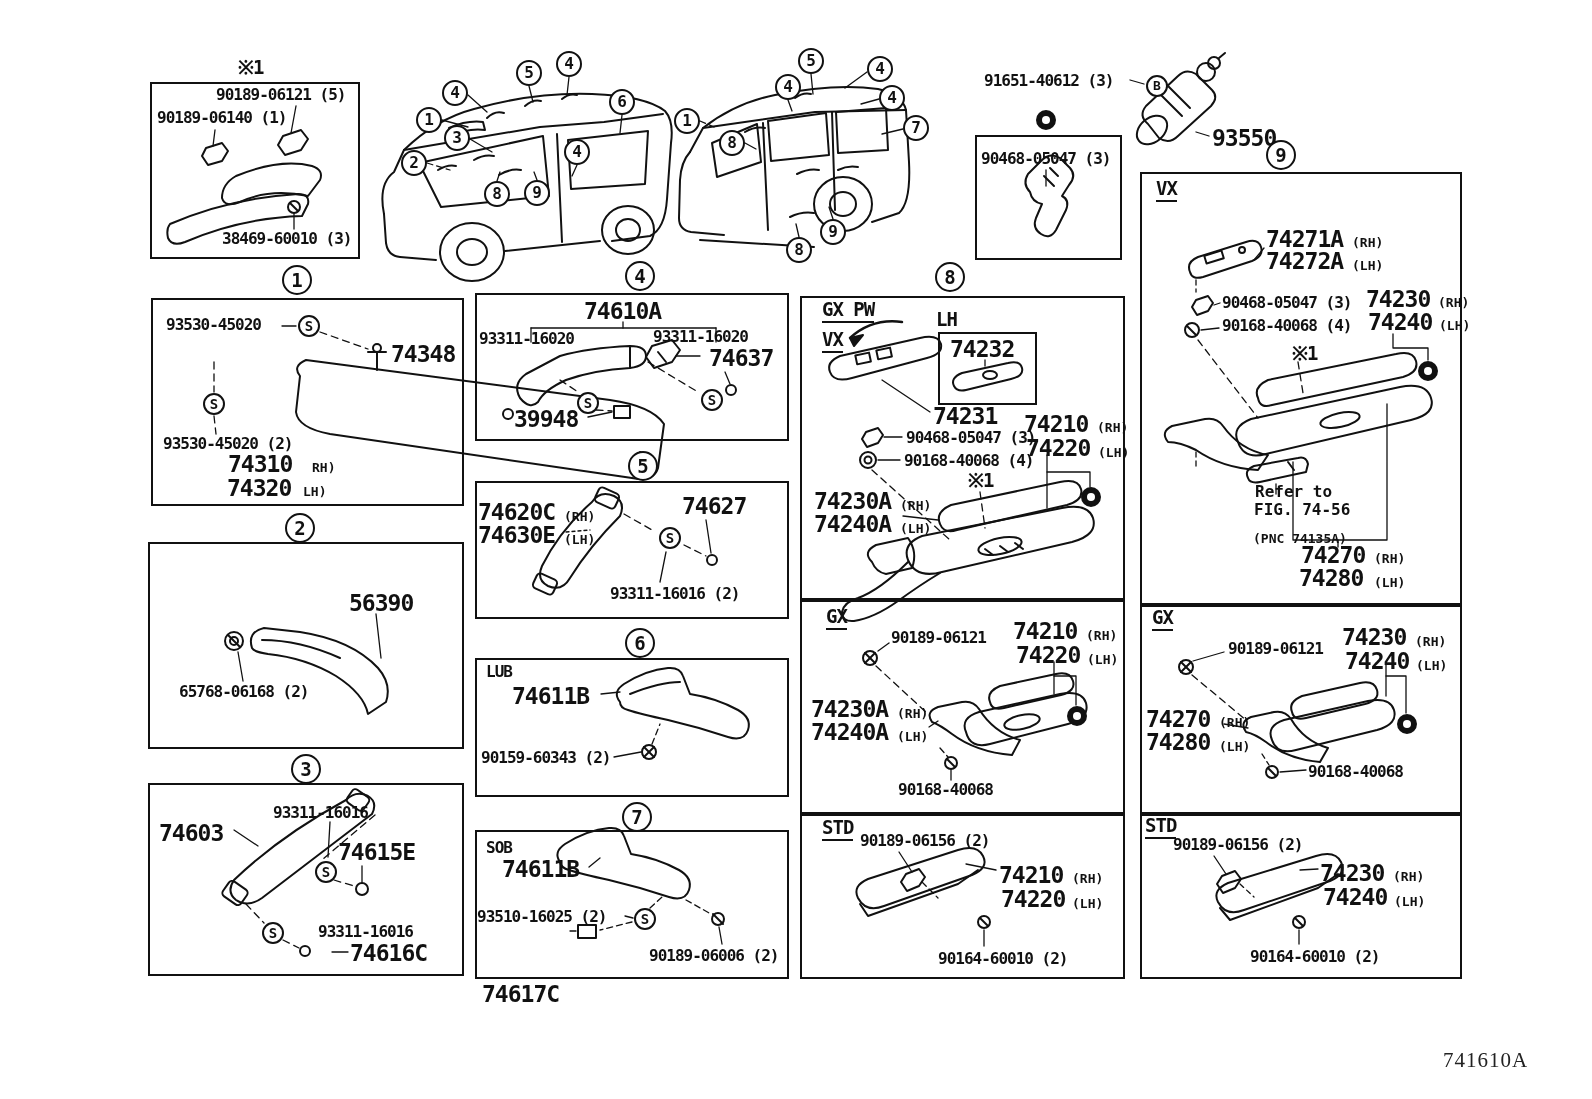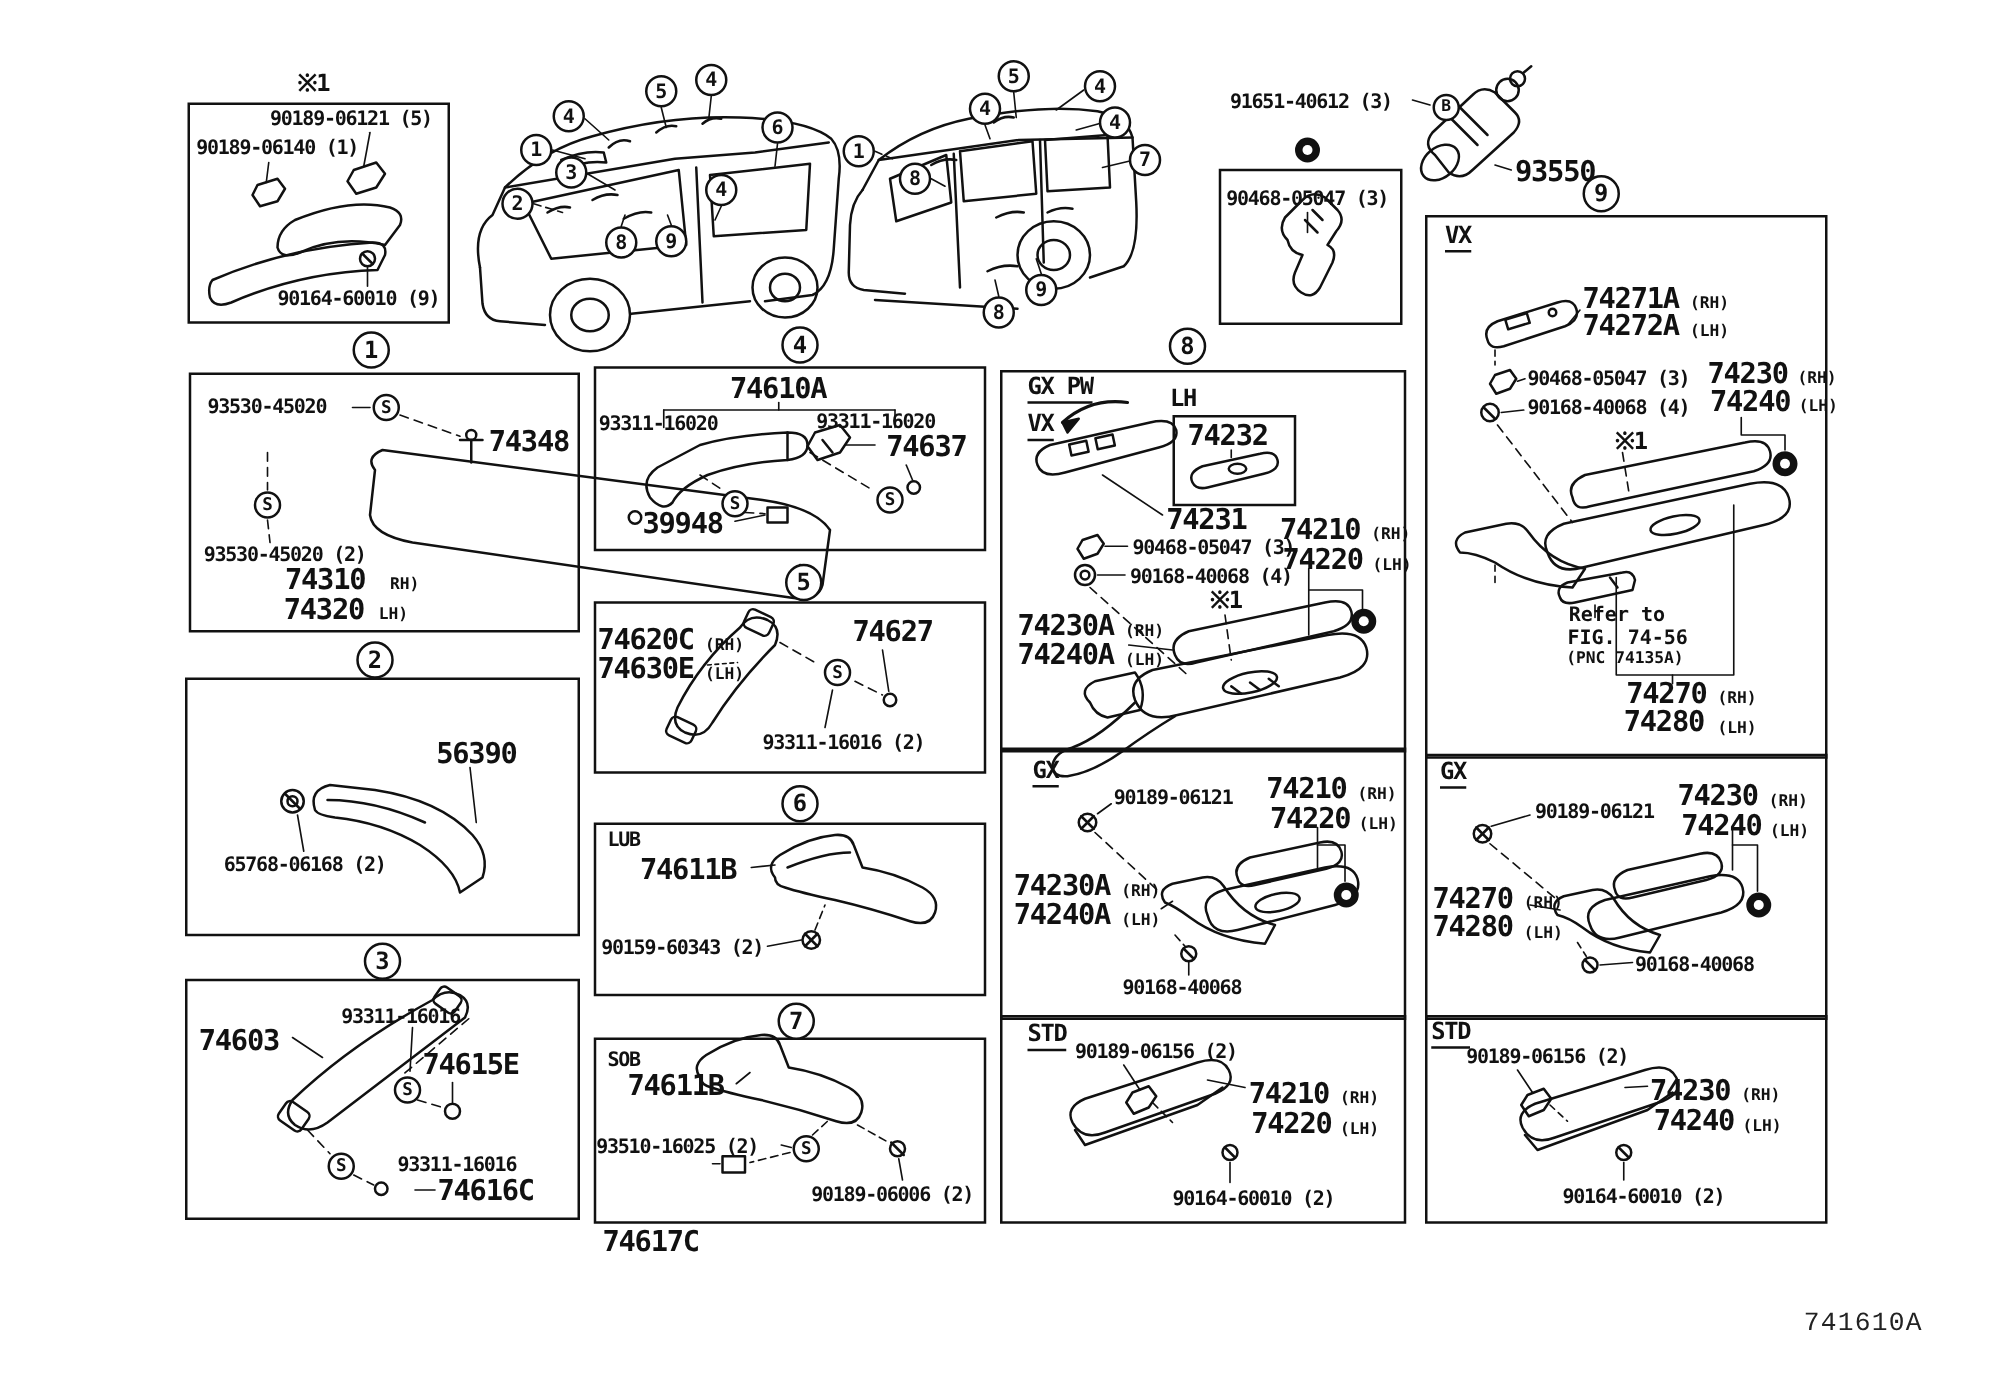--- a/index.html
+++ b/index.html
@@ -6,29 +6,29 @@
   .canvas{position:relative;width:1592px;height:1099px;background:#fff;
           font-family:"DejaVu Sans Mono",monospace;color:#111;overflow:hidden;}
   svg.art{position:absolute;left:0;top:0;}
   .box{position:absolute;border:2px solid #111;background:transparent;}
   .lbl{position:absolute;white-space:nowrap;font-weight:bold;letter-spacing:-1px;line-height:1.05;}
   .sm{font-size:16px;}
   .md{font-size:19px;}
   .lg{font-size:23px;}
   .side{font-size:13px;letter-spacing:0;}
   .ref{font-size:16px;letter-spacing:0;}
-  .tiny{font-size:13px;letter-spacing:0;}
+  .tiny{font-size:13px;letter-spacing:0;margin-top:12px;}
   .h{font-size:19px;}
   .ul{border-bottom:2px solid #111;padding-bottom:1px;}
   .co{position:absolute;width:26px;height:26px;border:2px solid #111;border-radius:50%;
       text-align:center;line-height:26px;font-size:19px;font-weight:bold;background:#fff;z-index:3;}
   .co-sm{width:22px;height:22px;line-height:22px;font-size:16px;}
   .co-s{width:18px;height:18px;line-height:18px;font-size:14px;}
   .co-b{width:18px;height:18px;line-height:18px;font-size:13px;}
-  .footer{position:absolute;font-family:Liberation Mono, monospace;font-weight:normal;
+  .footer{position:absolute;font-family:Liberation Serif, serif;font-weight:normal;
           font-size:21px;color:#222;letter-spacing:1px;}
 </style>
 </head>
 <body>
 
 <div class="canvas">
 
 <svg class="art" width="1592" height="1099" viewBox="0 0 1592 1099" stroke="#111" fill="none" stroke-width="2" stroke-linecap="round" stroke-linejoin="round">
 
   <g>
@@ -388,21 +388,21 @@
 <span class="co co-sm" style="left:798px;top:48px">5</span>
 <span class="co co-sm" style="left:867px;top:56px">4</span>
 <span class="co co-sm" style="left:879px;top:85px">4</span>
 <span class="co co-sm" style="left:903px;top:115px">7</span>
 <span class="co co-sm" style="left:786px;top:237px">8</span>
 <span class="co co-sm" style="left:820px;top:219px">9</span>
 
 <span class="lbl md" style="left:238px;top:58px">※1</span>
 <span class="lbl sm" style="left:216px;top:87px">90189-06121 (5)</span>
 <span class="lbl sm" style="left:157px;top:110px">90189-06140 (1)</span>
-<span class="lbl sm" style="left:222px;top:231px">90164-60010 (9)</span>
+<span class="lbl sm" style="left:222px;top:231px">38469-60010 (3)</span>
 
 <span class="lbl sm" style="left:984px;top:73px">91651-40612 (3)</span>
 <span class="co co-b" style="left:1146px;top:75px">B</span>
 <span class="lbl lg" style="left:1212px;top:126px">93550</span>
 <span class="lbl sm" style="left:981px;top:151px">90468-05047 (3)</span>
 
 <span class="lbl sm" style="left:166px;top:317px">93530-45020</span>
 <span class="co co-s" style="left:298px;top:315px">S</span>
 <span class="lbl lg" style="left:391px;top:342px">74348</span>
 <span class="co co-s" style="left:203px;top:393px">S</span>

